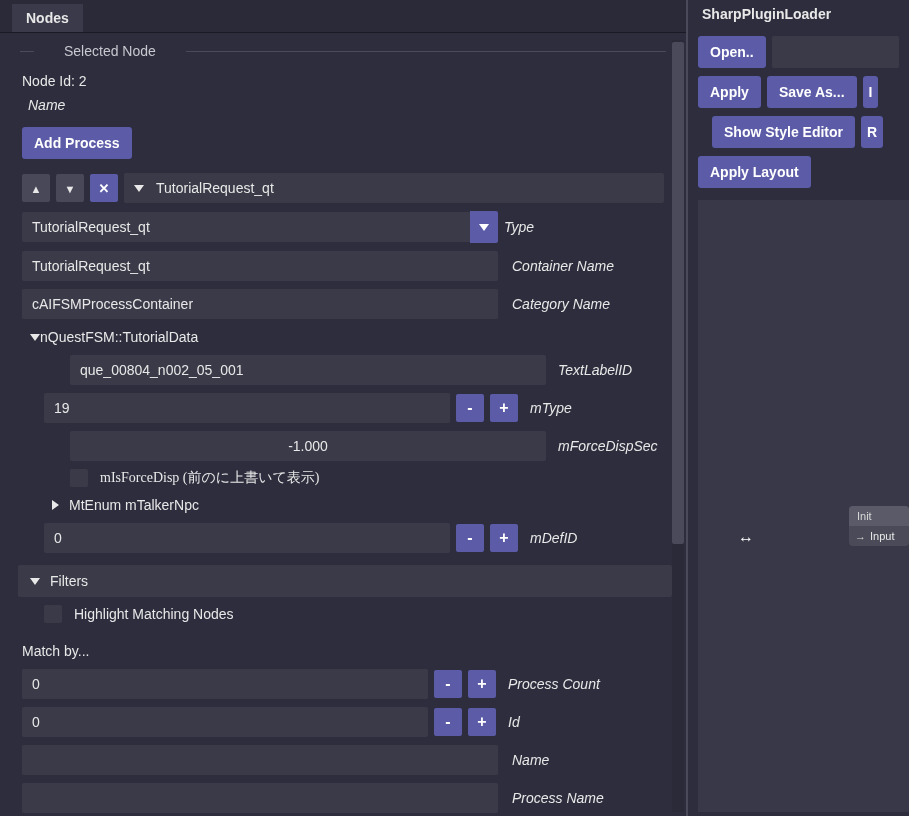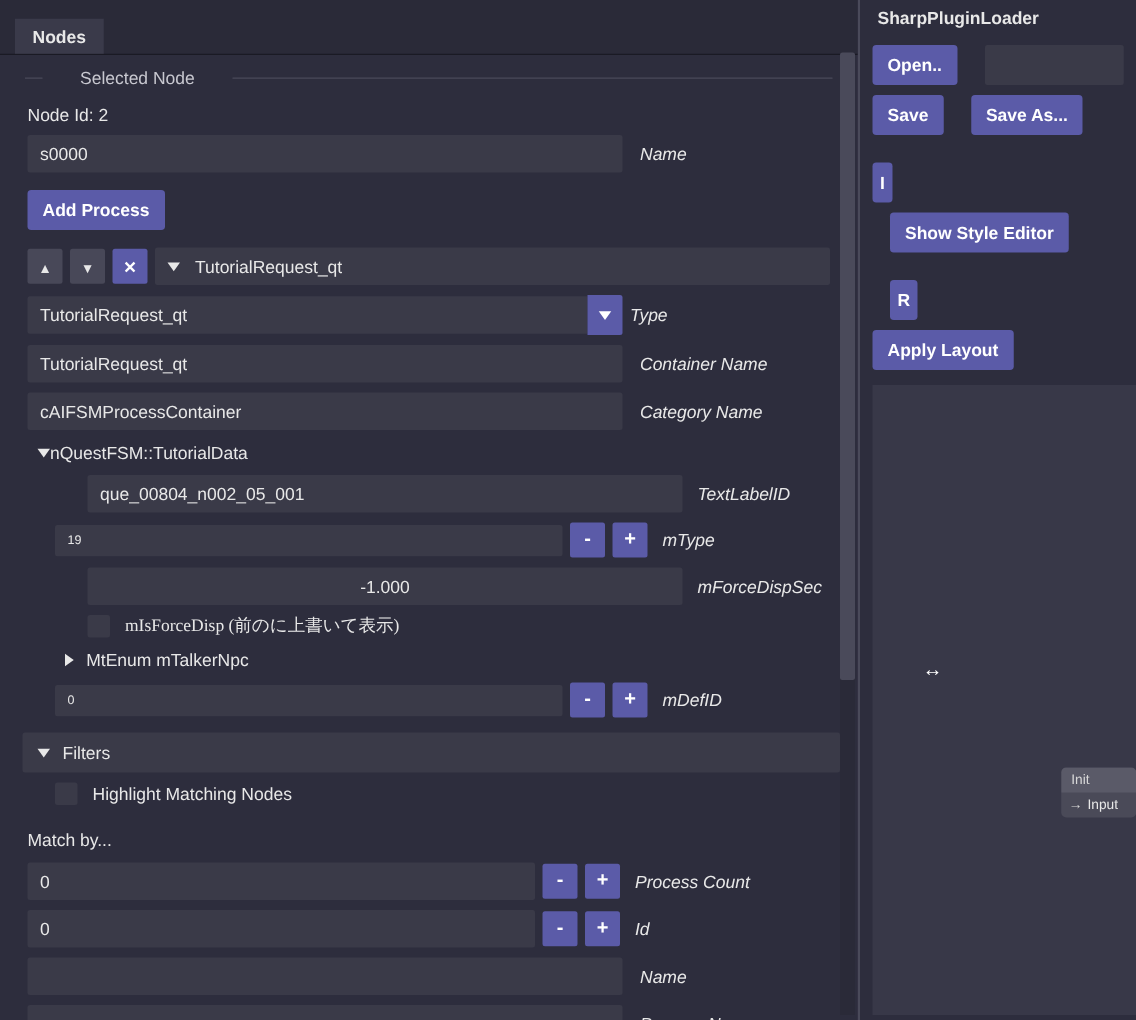--- a/index.html
+++ b/index.html
@@ -22,21 +22,21 @@
 }
 .right-panel {
   flex: 1;
   background: #2d2d3d;
   border-left: 2px solid #4a4a5a;
   display: flex;
   flex-direction: column;
 }
 .tab-bar {
   background: #2a2a38;
-  padding: 15px 0 0 12px;
+  padding: 4px 0 0 12px;
   border-bottom: 1px solid #1a1a24;
 }
 .tab {
   display: inline-block;
   padding: 6px 14px;
   background: #3a3a4a;
   color: #e8e8e8;
   font-weight: 600;
   font-size: 14px;
 }
@@ -195,21 +195,21 @@
   display: flex;
   align-items: center;
   padding: 4px 22px 4px 44px;
   gap: 6px;
 }
 .num-input {
   background: #3a3a48;
   border: none;
   color: #e8e8e8;
   padding: 7px 10px;
-  font-size: 10px;
+  font-size: 14px;
   border-radius: 2px;
   width: 406px;
 }
 .tree-row {
   display: flex;
   align-items: center;
   padding: 6px 22px 6px 30px;
   gap: 0;
 }
 .tree-row2 {
@@ -267,21 +267,21 @@
   width: 12px;
   top: 2px;
   height: 65%;
   background: #4a4a5a;
   border-radius: 2px;
 }
 .right-toolbar {
   padding: 8px 10px;
   display: flex;
   flex-wrap: wrap;
-  gap: 22px;
+  gap: 6px;
 }
 .right-content {
   flex: 1;
   background: #383848;
   margin: 4px 0 4px 10px;
   position: relative;
 }
 .node-box {
   position: absolute;
   right: 0;
@@ -335,21 +335,20 @@
       <div class="section-line" style="flex:0 0 14px;"></div>
       <div class="section-label">Selected Node</div>
       <div class="section-line"></div>
     </div>
 
     <div class="row">
       <span class="label-text">Node Id: 2</span>
     </div>
 
     <div class="row">
-      <input class="text-input wide" value="s0000" style="">
       <span class="field-label">Name</span>
     </div>
 
     <div class="spacer"></div>
 
     <div class="row">
       <button class="btn">Add Process</button>
     </div>
 
     <div class="spacer"></div>
@@ -470,21 +469,21 @@
   </div>
 </div>
 
 <div class="right-panel">
   <div class="right-tab">SharpPluginLoader</div>
   <div class="right-toolbar">
     <button class="btn">Open..</button>
     <input class="text-input" style="flex: 1 1 0%; min-width: 40px;">
   </div>
   <div class="right-toolbar" style="padding-top:0;">
-    <button class="btn">Save</button>
+    <button class="btn">Apply</button>
     <button class="btn">Save As...</button>
     <button class="btn" style="padding:8px 6px;">I</button>
   </div>
   <div class="right-toolbar" style="padding-top:0;padding-left:24px;">
     <button class="btn">Show Style Editor</button>
     <button class="btn" style="padding:8px 6px;">R</button>
   </div>
   <div class="right-toolbar" style="padding-top:0;">
     <button class="btn">Apply Layout</button>
   </div>

